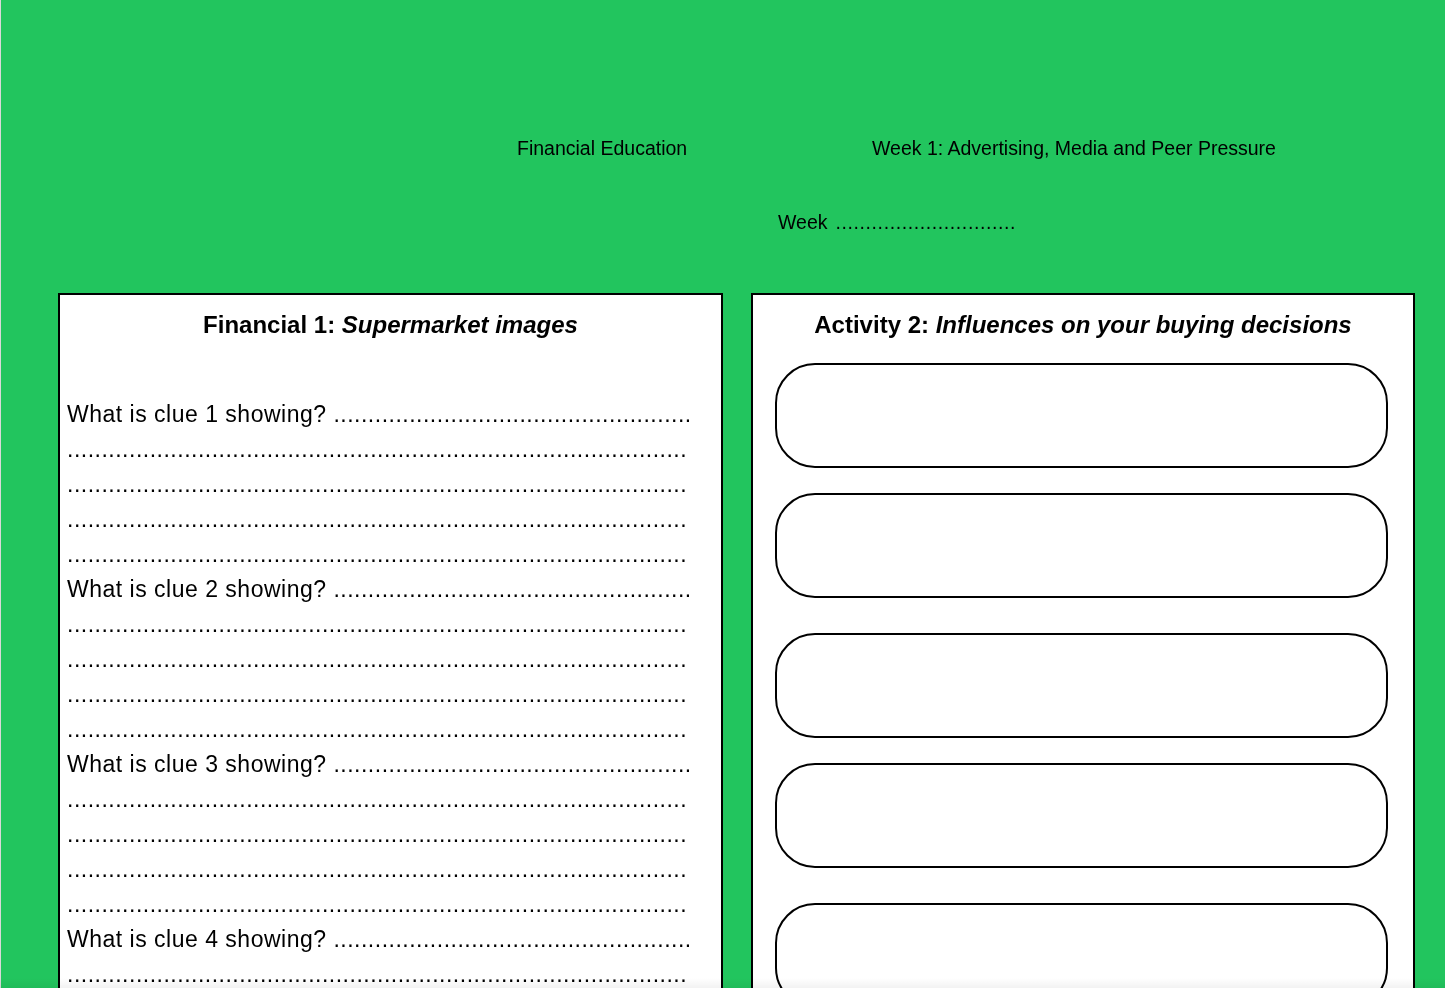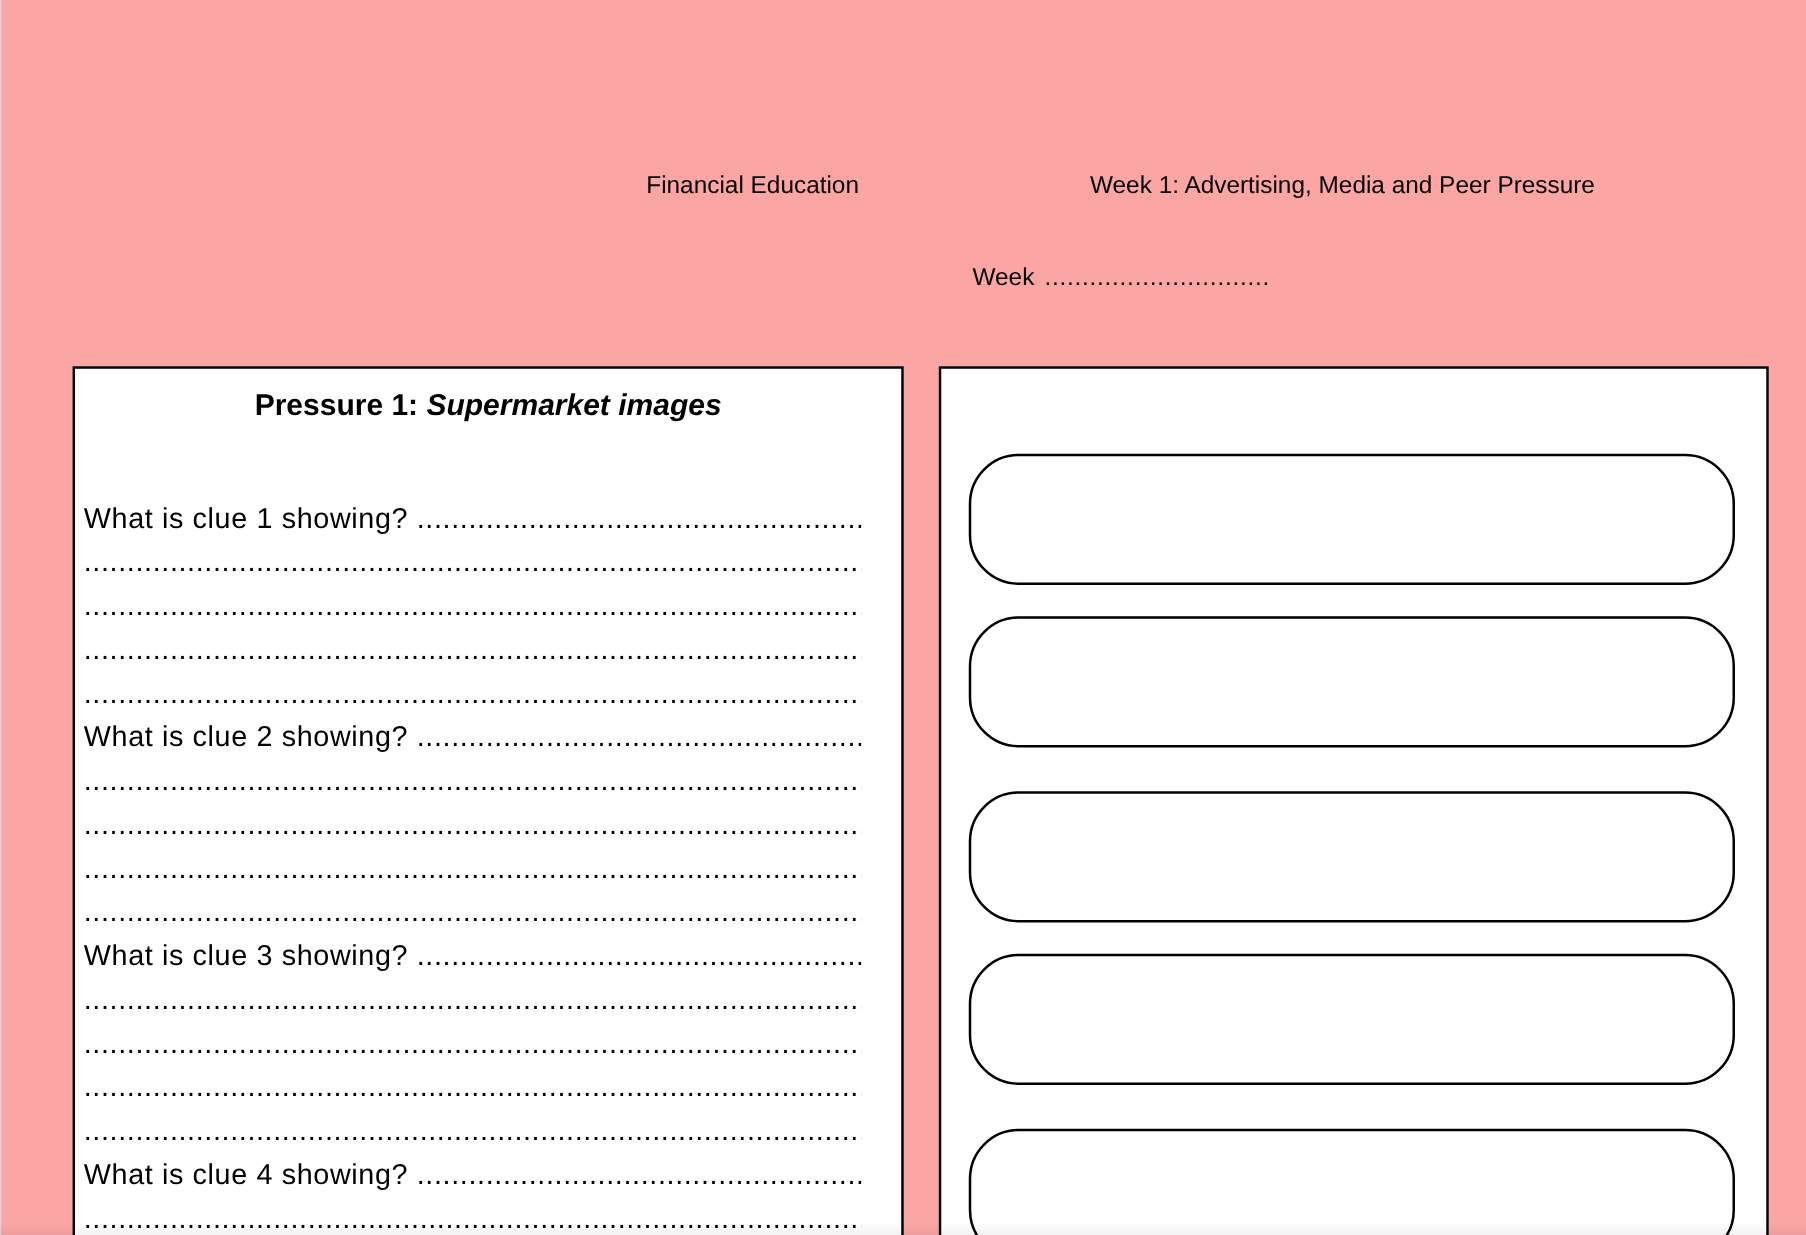--- a/index.html
+++ b/index.html
@@ -9,21 +9,21 @@
     height: 988px;
     overflow: hidden;
     background: #ffffff;
     font-family: "Liberation Sans", sans-serif;
     color: #000000;
   }
   #page {
     position: relative;
     width: 1445px;
     height: 988px;
-    background: #fca5a5;
+    background: #22c55e;
   }
   .page-left-edge {
     position: absolute;
     left: 0; top: 0;
     width: 1px; height: 988px;
     background: #d9d9d9;
   }
   .page-bottom-shadow {
     position: absolute;
     left: 0; bottom: 0;
@@ -111,21 +111,21 @@
 
   <div id="course-title" class="hdr-text">Financial Education</div>
   <div id="week-title" class="hdr-text">Week 1: Advertising, Media and Peer Pressure</div>
 
   <div id="form-line" class="fill-line">
     <span>Week</span><span class="leader">..................................</span>
   </div>
 
   <div id="activity1-box" class="activity-box">
     <div class="box-title">
-      <span>Pressure 1: </span><span class="topic">Supermarket images</span>
+      <span>Financial 1: </span><span class="topic">Supermarket images</span>
     </div>
     <div class="lines-area">
       <div class="wline">What is clue 1 showing? ............................................................</div>
       <div class="wline">....................................................................................................</div>
       <div class="wline">....................................................................................................</div>
       <div class="wline">....................................................................................................</div>
       <div class="wline">....................................................................................................</div>
       <div class="wline">What is clue 2 showing? ............................................................</div>
       <div class="wline">....................................................................................................</div>
       <div class="wline">....................................................................................................</div>
@@ -135,20 +135,23 @@
       <div class="wline">....................................................................................................</div>
       <div class="wline">....................................................................................................</div>
       <div class="wline">....................................................................................................</div>
       <div class="wline">....................................................................................................</div>
       <div class="wline">What is clue 4 showing? ............................................................</div>
       <div class="wline">....................................................................................................</div>
     </div>
   </div>
 
   <div id="activity2-box" class="activity-box">
+    <div class="box-title">
+      <span>Activity 2: </span><span class="topic">Influences on your buying decisions</span>
+    </div>
     <div id="answer-box-1" class="answer-box"></div>
     <div id="answer-box-2" class="answer-box"></div>
     <div id="answer-box-3" class="answer-box"></div>
     <div id="answer-box-4" class="answer-box"></div>
     <div id="answer-box-5" class="answer-box"></div>
   </div>
 
   <div class="page-bottom-shadow"></div>
 </div>
 

